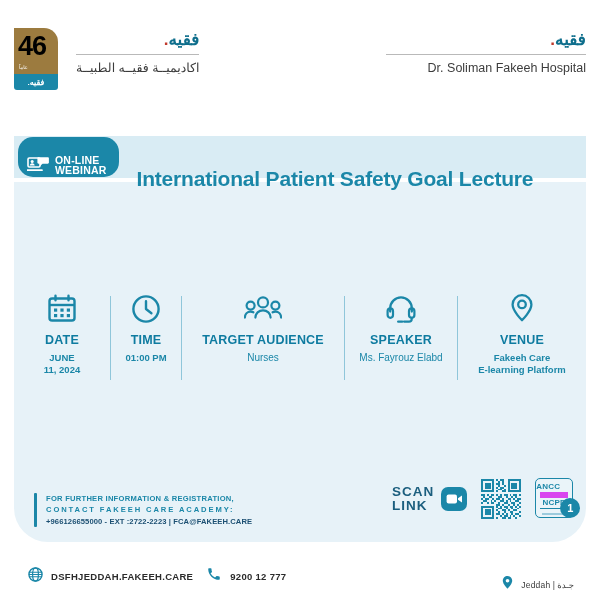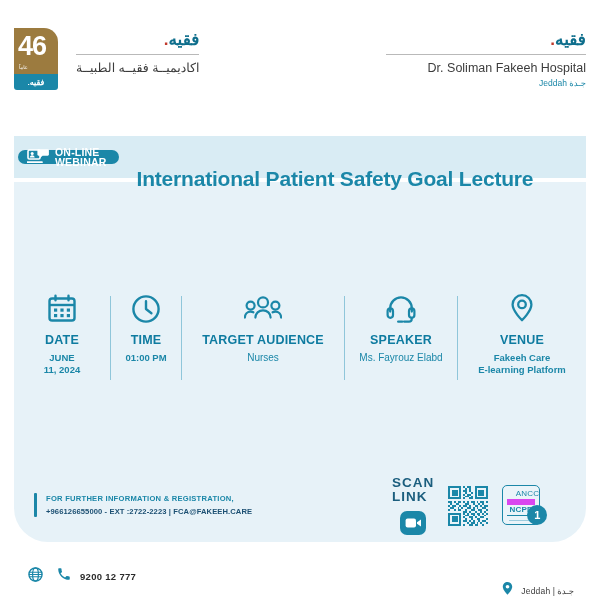--- a/index.html
+++ b/index.html
@@ -44,21 +44,21 @@
     height: 47px;
     background: #9c7b3f;
     border-top-right-radius: 14px;
   }
   .logo46-gold .num {
     position: absolute;
     left: 4px; top: 3px;
     font-family: "Liberation Sans", sans-serif;
     font-size: 27px;
     font-weight: 700;
-    color: #ffffff;
+    color: #000000;
     letter-spacing: -1px;
     line-height: 30px;
   }
   .logo46-gold .sub {
     position: absolute;
     left: 5px; bottom: 5px;
     font-size: 5px;
     color: #ffffff;
     letter-spacing: .3px;
   }
@@ -136,26 +136,26 @@
     left: 14px;
     top: 136px;
     width: 572px;
     height: 42px;
     background: #d9ecf4;
     display: flex;
     align-items: center;
   }
   .webinar-pill {
     margin-left: 4px;
-    height: 14px;
+    height: 24px;
     background: #1b87a8;
     border-radius: 15px;
     display: flex;
     align-items: center;
-    padding: 0 12px 0 9px;
+    padding: 16px 12px 0 9px;
     gap: 6px;
   }
   .webinar-pill svg { display:block; }
   .webinar-pill .pilltext {
     color: #ffffff;
     font-size: 10.5px;
     font-weight: 700;
     line-height: 10.5px;
     letter-spacing: .2px;
   }
@@ -266,21 +266,20 @@
     left: 392px;
     top: 476px;
     display: flex;
     align-items: center;
     gap: 14px;
   }
   .scan-link {
     display: flex;
     align-items: center;
     gap: 7px;
-    flex-direction: column;
   }
   .scan-link .txt {
     color: #1b5e7e;
     font-size: 13.5px;
     font-weight: 700;
     line-height: 14px;
     letter-spacing: 1px;
   }
   .video-btn {
     width: 26px; height: 24px;
@@ -300,22 +299,22 @@
     left: 0; top: 2px;
     width: 38px; height: 40px;
     border: 1.5px solid #1b87a8;
     border-radius: 5px;
     box-sizing: border-box;
     background: #eaf4f9;
   }
   .badge-card .ancc {
     color: #1b87a8;
     font-size: 8px;
-    font-weight: 400;
-    text-align: right;
+    font-weight: 700;
+    text-align: left;
     line-height: 10px;
     margin-top: 3px;
     letter-spacing: .2px;
   }
   .badge-card .ncpd {
     color: #1b87a8;
     font-size: 8px;
     font-weight: 700;
     text-align: center;
     line-height: 10px;
@@ -357,21 +356,21 @@
   }
   .fitem { display: flex; align-items: center; gap: 8px; }
   .fitem .ftxt {
     color: #2b2b2b;
     font-size: 9.5px;
     font-weight: 700;
     letter-spacing: .3px;
   }
   .footer-right {
     position: absolute;
-    right: 26px; top: 19px;
+    right: 26px; top: 13px;
     display: flex;
     align-items: center;
     gap: 7px;
   }
   .footer-right .ftxt {
     color: #3c3c3c;
     font-size: 8.5px;
     letter-spacing: .2px;
   }
   .footer-right .ar { direction: rtl; }
@@ -399,21 +398,20 @@
       <div class="brand-ar">اكاديميــة فقيــه الطبيــة</div>
     </div>
   </div>
 
   <div class="brand-right">
     <div class="fakeeh-wordmark">
       <span>فقيه</span><span class="dot">.</span>
     </div>
     <div class="brand-rule"></div>
     <div class="brand-en">Dr. Soliman Fakeeh Hospital</div>
-    <div class="brand-city">جـدة Jeddah</div>
   </div>
 </div>
 
 <div class="panel"></div>
 
 <div class="banner">
   <div class="webinar-pill">
     <span>
       <svg width="22" height="18" viewBox="0 0 22 18" fill="none">
         <rect x="1" y="2" width="12" height="9" rx="1.2" stroke="#ffffff" stroke-width="1.6"></rect>
@@ -510,20 +508,21 @@
     <div class="info-label">VENUE</div>
     <div class="info-value">Fakeeh Care</div>
     <div class="info-value" style="margin-top:0">E-learning Platform</div>
   </div>
 </div>
 
 <div class="contact">
   <div class="contact-bar"></div>
   <div class="contact-lines">
     <div class="contact-l1">FOR FURTHER INFORMATION &amp; REGISTRATION,</div>
+    <div class="contact-l2">CONTACT FAKEEH CARE ACADEMY:</div>
     <div class="contact-l3">+966126655000 - EXT :2722-2223  |  FCA@FAKEEH.CARE</div>
   </div>
 </div>
 
 <div class="scan-row">
   <div class="scan-link">
     <div class="txt">
       <span>SCAN</span><br>
       <span>LINK</span>
     </div>
@@ -659,20 +658,21 @@
 <div class="footer">
   <div class="footer-left">
     <div class="fitem">
       <span>
         <svg width="15" height="15" viewBox="0 0 16 16" fill="none">
           <circle cx="8" cy="8" r="7" stroke="#1b87a8" stroke-width="1.5"></circle>
           <ellipse cx="8" cy="8" rx="3.1" ry="7" stroke="#1b87a8" stroke-width="1.3"></ellipse>
           <path d="M1.3 5.6h13.4M1.3 10.4h13.4M1 8h14" stroke="#1b87a8" stroke-width="1.3"></path>
         </svg>
       </span>
+      <span class="ftxt">DSFHJEDDAH.FAKEEH.CARE</span>
     </div>
     <div class="fitem">
       <span>
         <svg width="15" height="15" viewBox="0 0 16 16" fill="none">
           <path d="M13.6 10.2c-1 0-2-.2-2.9-.5-.3-.1-.6 0-.8.2l-1.3 1.3A11.4 11.4 0 0 1 3.8 7l1.3-1.3c.2-.2.3-.5.2-.8-.3-.9-.5-1.9-.5-2.9 0-.4-.3-.7-.7-.7H2c-.4 0-.7.3-.7.7 0 6.4 5.2 11.6 11.6 11.6.4 0 .7-.3.7-.7v-2c0-.4-.3-.7-.7-.7z" fill="#1b87a8"></path>
         </svg>
       </span>
       <span class="ftxt">9200 12 777</span>
     </div>
   </div>

